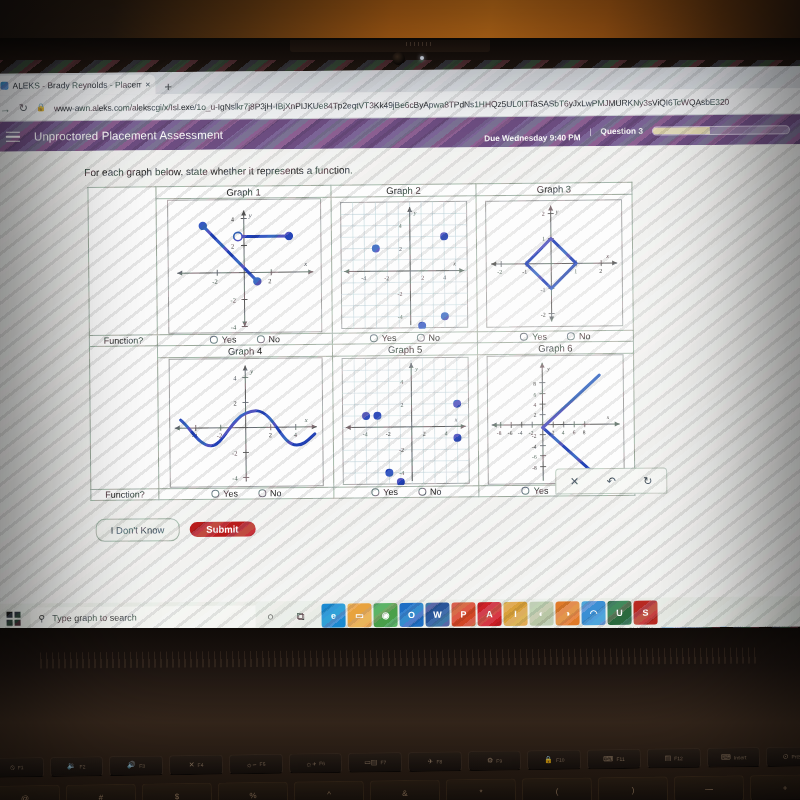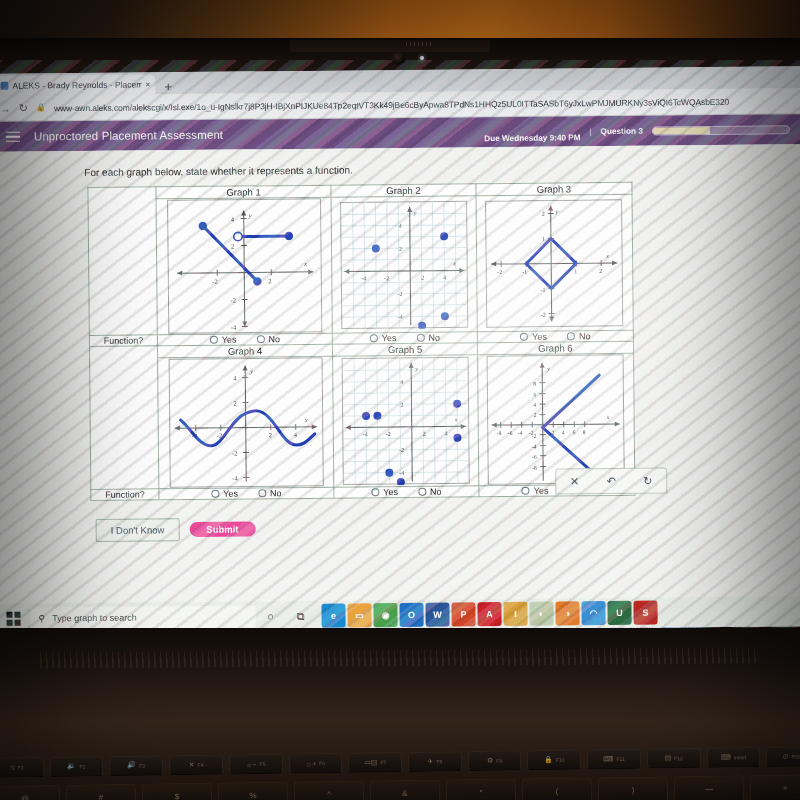--- a/index.html
+++ b/index.html
@@ -109,24 +109,24 @@
   .radios { display: flex; justify-content: center; gap: 20px; }
   .radio { display: flex; align-items: center; gap: 4px; font-size: 9px; color: #1a1a1a; }
   .radio .dot { width: 8px; height: 8px; border: 1.2px solid #5d6570;
                 border-radius: 50%; background: #fff; }
   svg.plot { display: block; margin: 0 auto; }
 
   
   .actions { margin: 18px 0 0 100px; display: flex; align-items: center; gap: 10px; }
   .btn-idk {
     font-size: 9.5px; color: #3a4a56; background: #eef0ec;
-    border: 1px solid #9fb0a2; border-radius: 2px; padding: 5px 14px;
+    border: 1px solid #9fb0a2; border-radius: 9px; padding: 5px 14px;
   }
   .btn-submit {
-    font-size: 9.5px; color: #fff; background: #ec4899; font-weight: 700;
+    font-size: 9.5px; color: #fff; background: #b91c1c; font-weight: 700;
     border-radius: 13px; padding: 2px 17px;
   }
   .toolbox {
     position: absolute; right: 140px; top: 322px;
     width: 112px; height: 26px; background: #f6f7f4;
     border: 1px solid #b9c4b9; border-radius: 4px 4px 0 0;
     display: flex; align-items: center; justify-content: space-around;
     font-size: 11px; color: #3e4850;
   }
 

